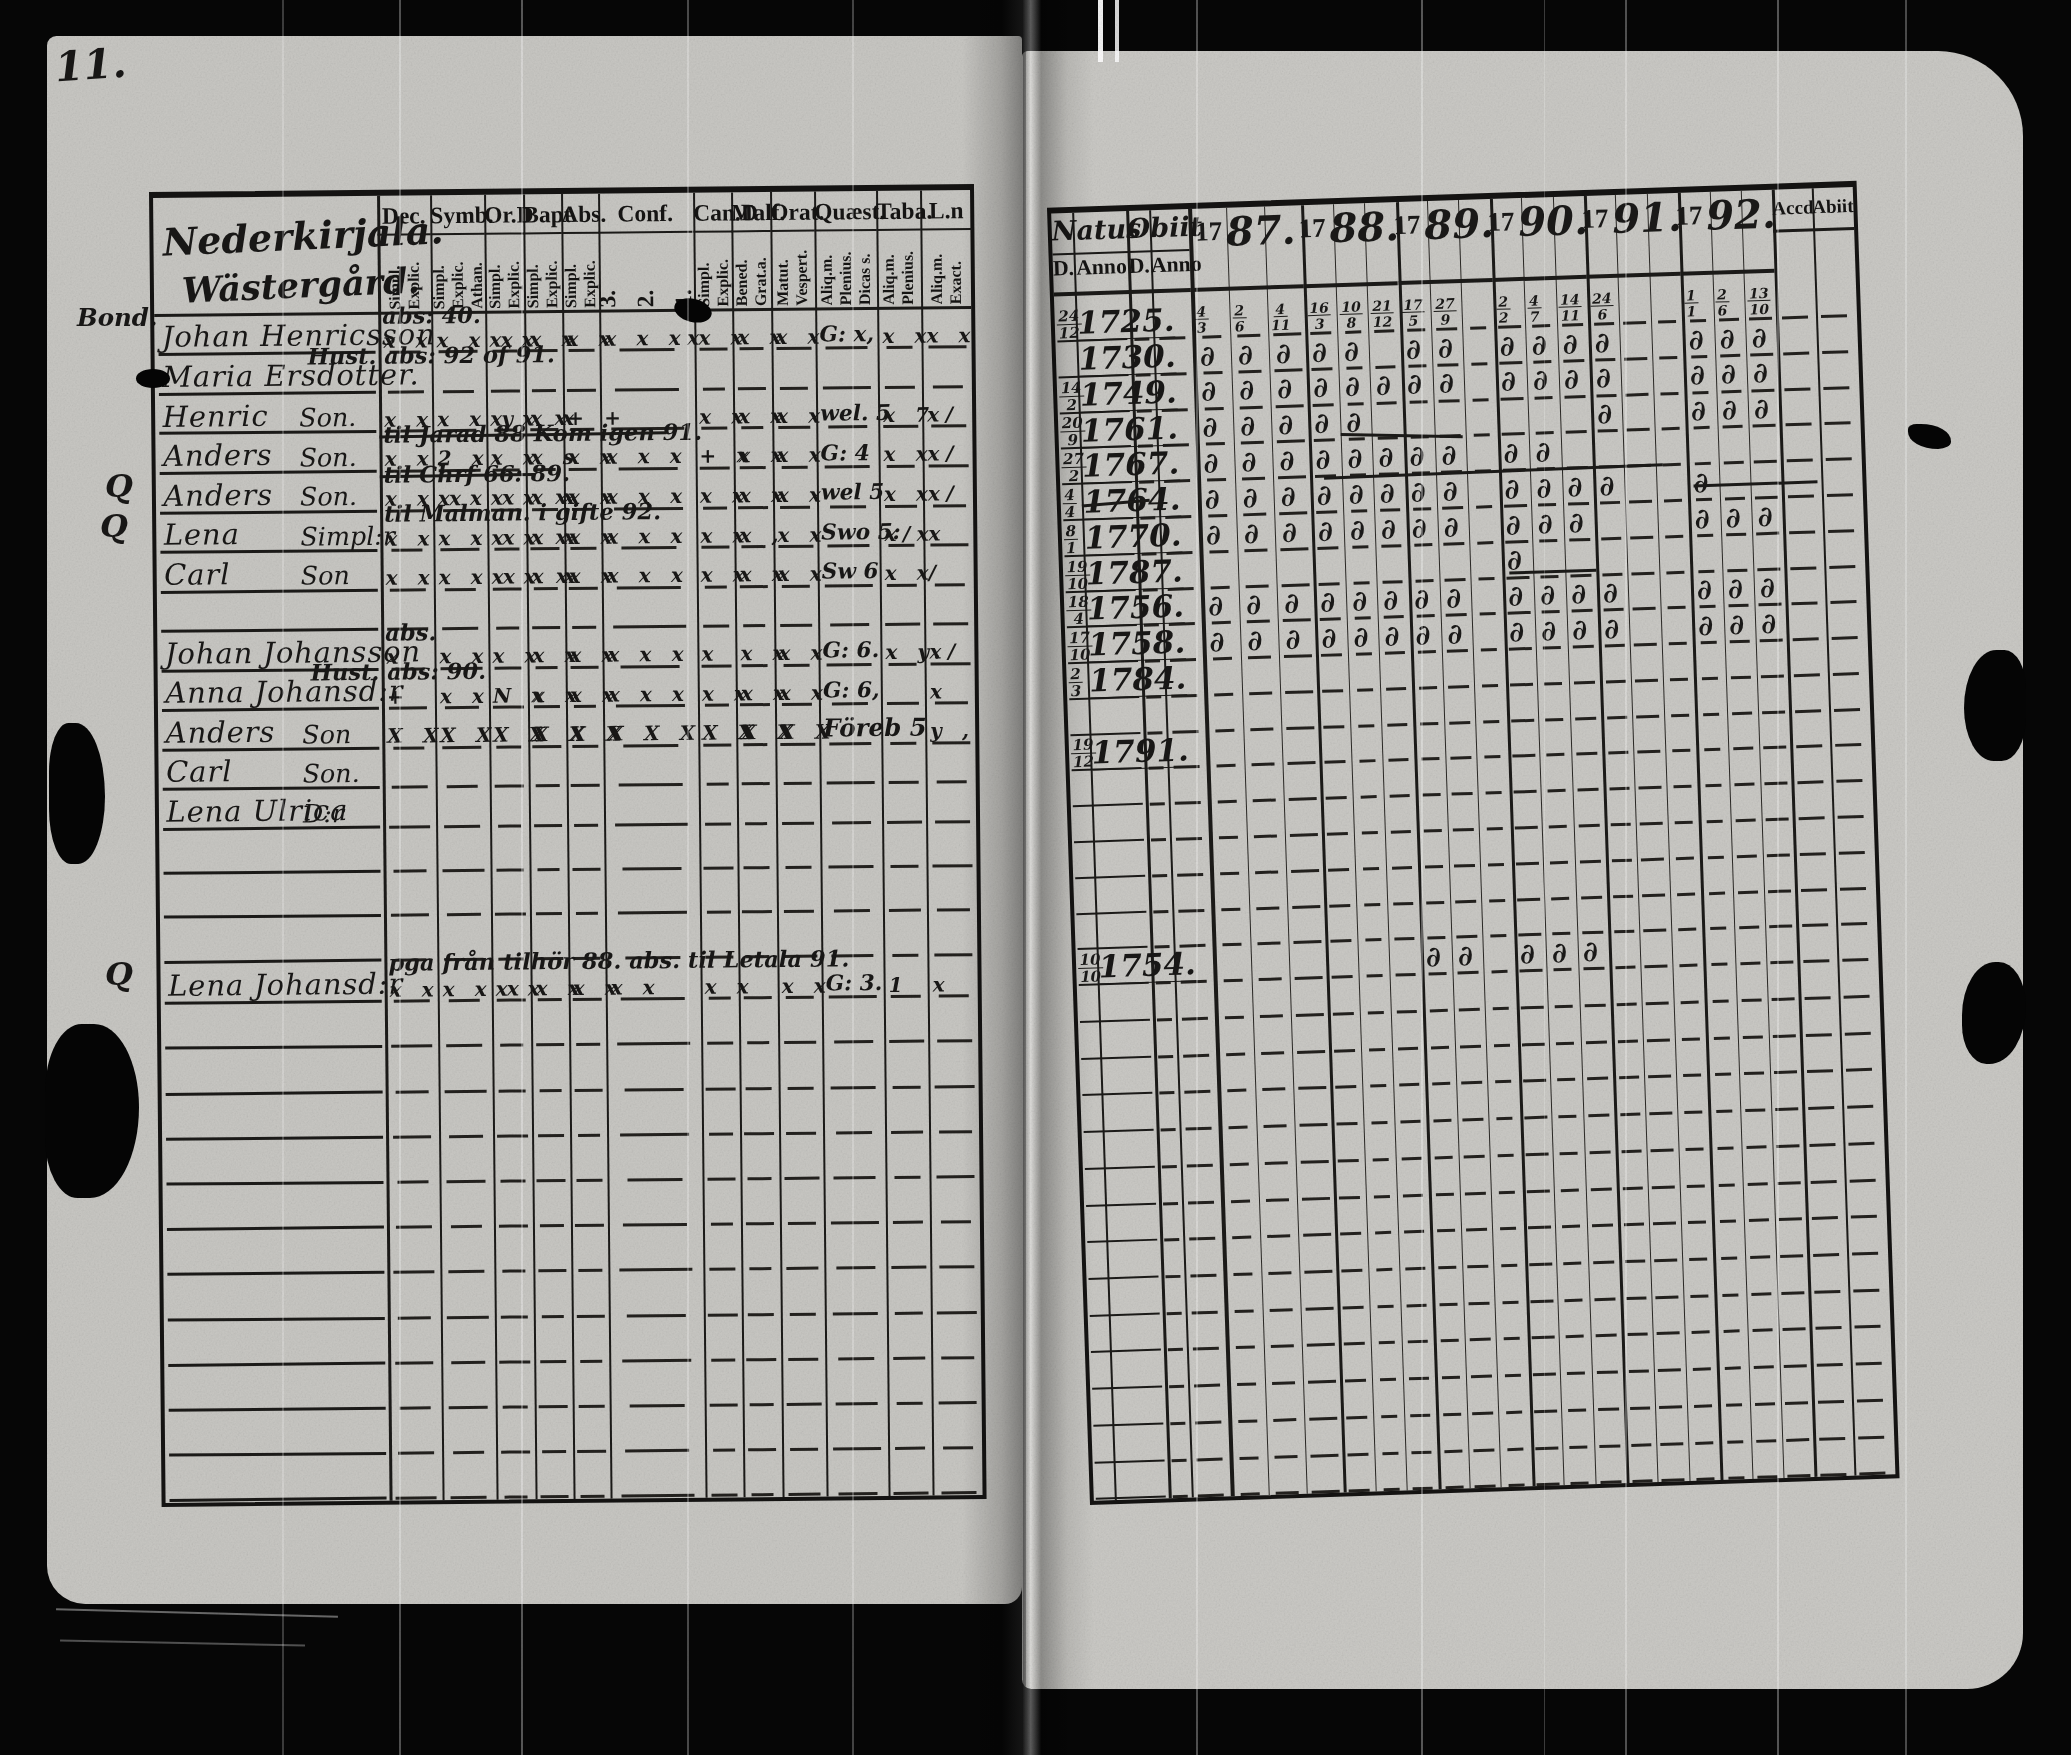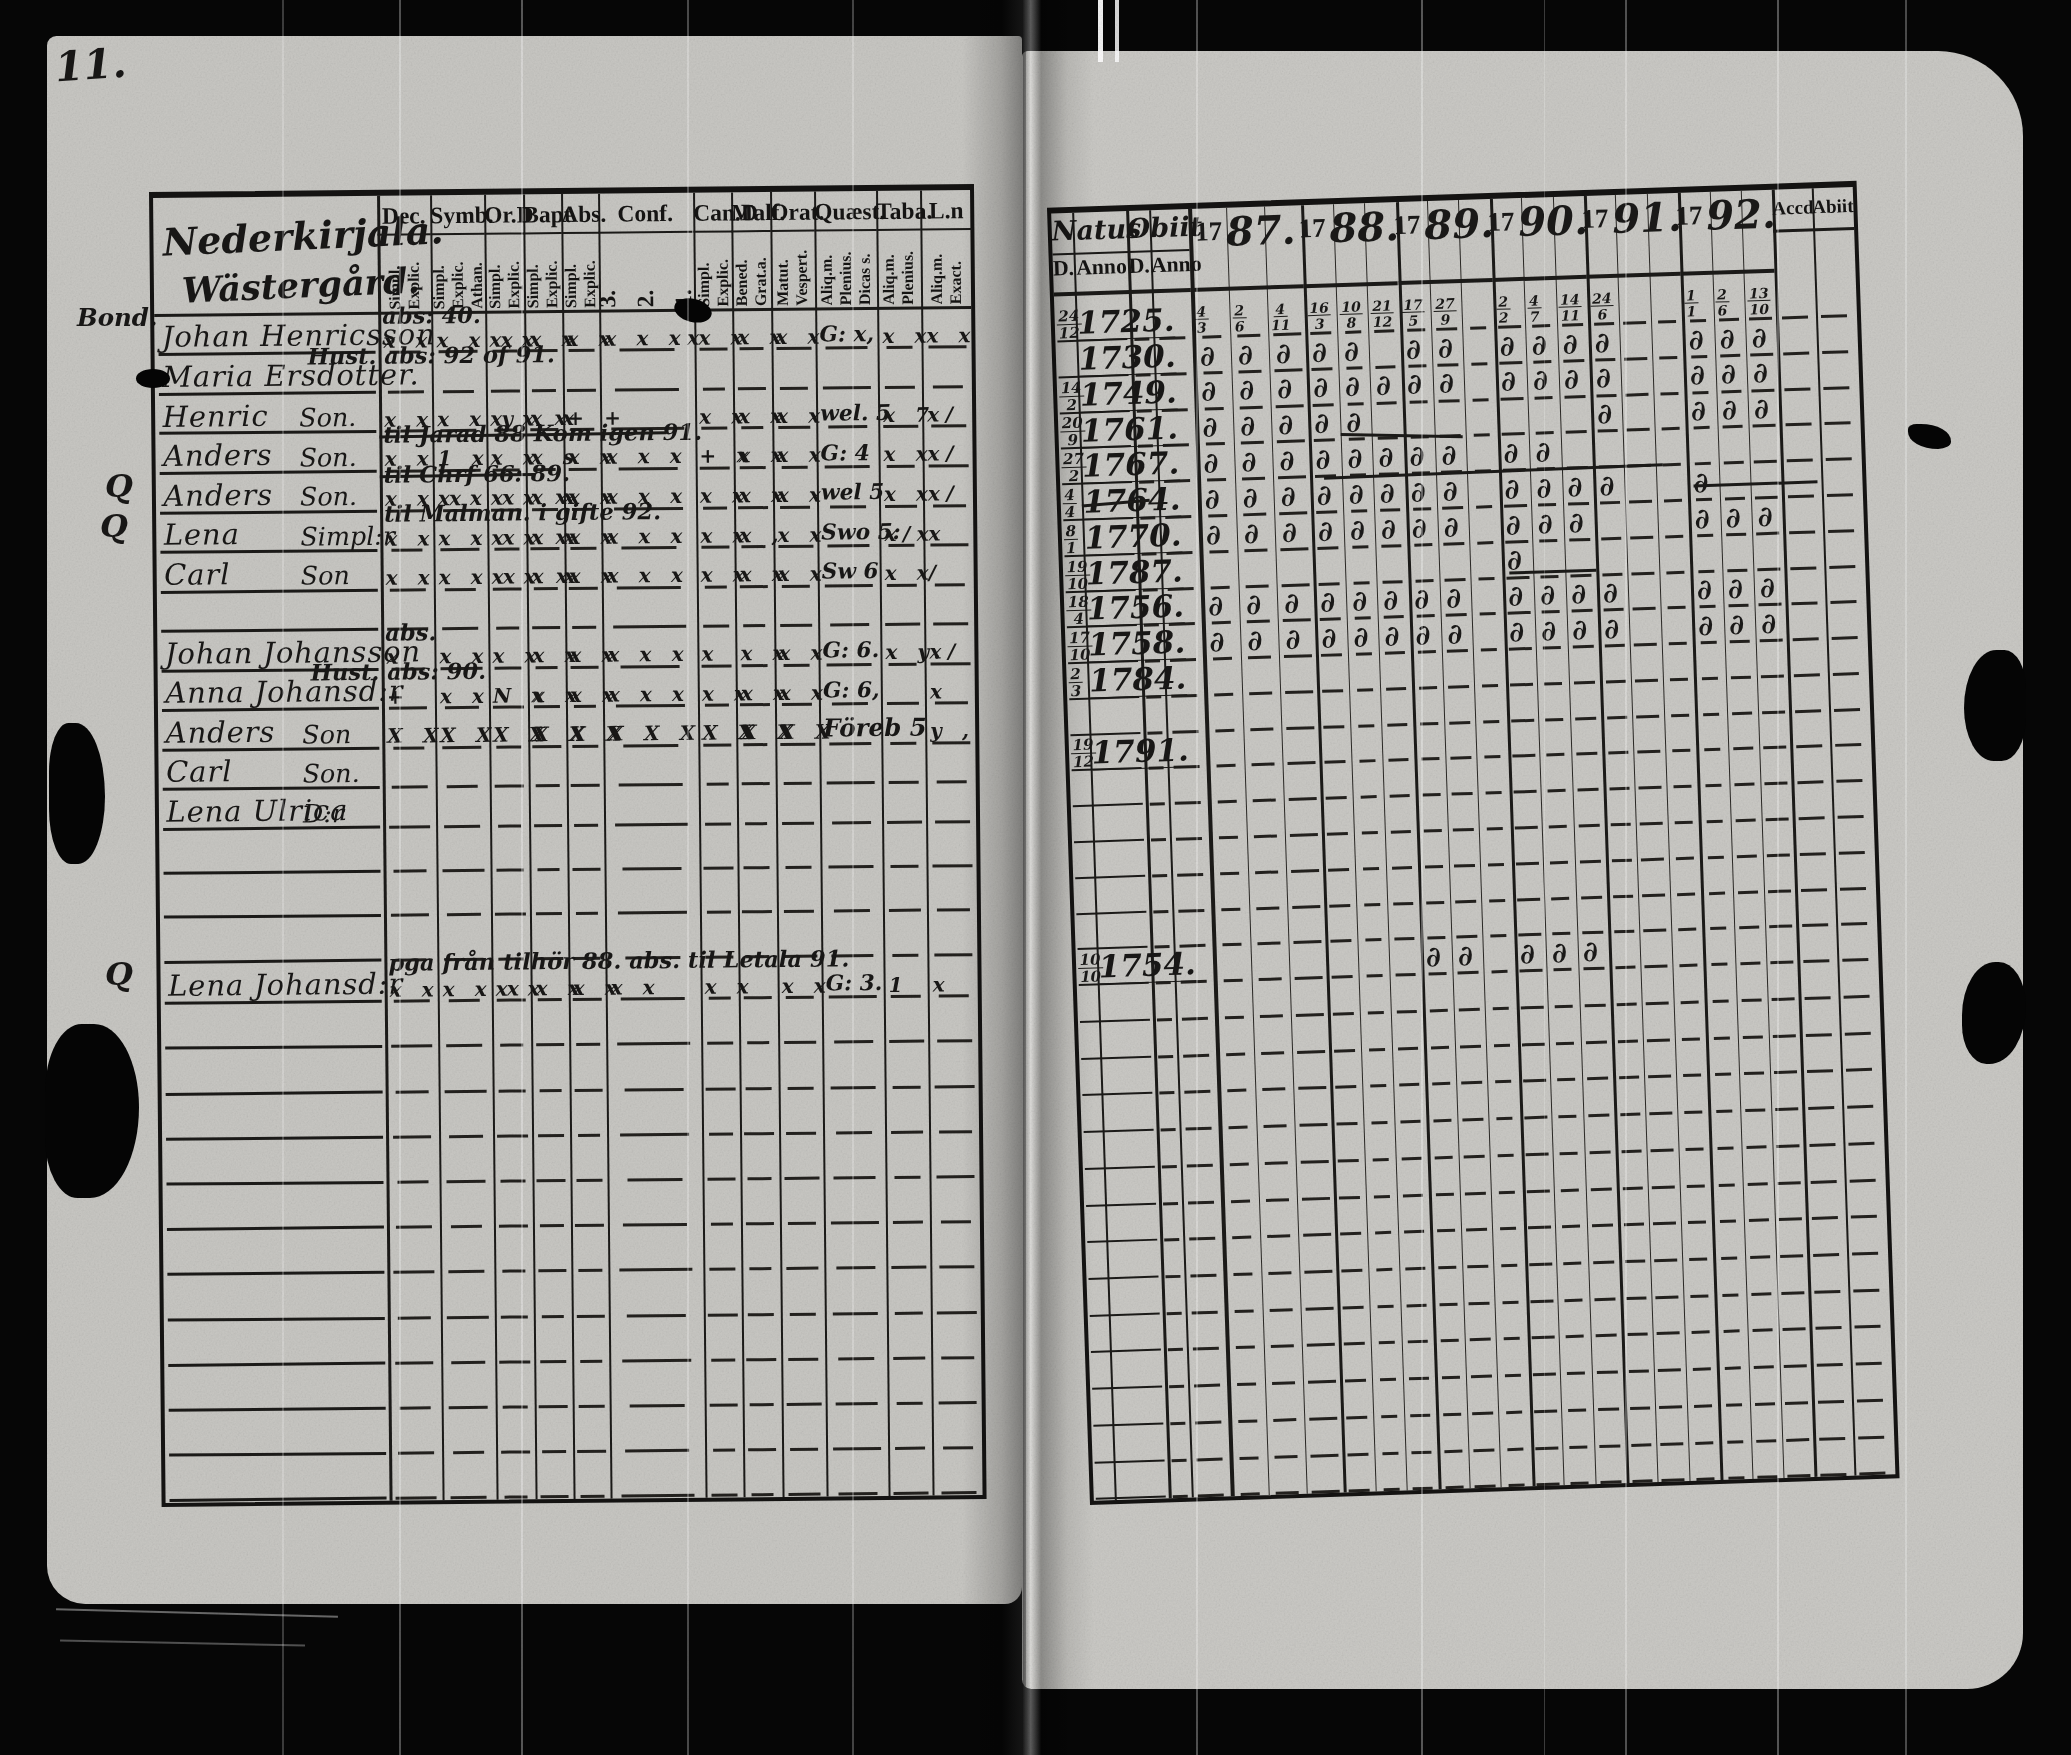--- a/index.html
+++ b/index.html
@@ -231,21 +231,21 @@
       <div class="dash" style="left: 463px; top: 274px; width: 59px;"></div>
       <div class="dash" style="left: 544px; top: 274px; width: 30px;"></div>
       <div class="dash" style="left: 584px; top: 274px; width: 26px;"></div>
       <div class="dash" style="left: 626px; top: 274px; width: 26px;"></div>
       <div class="dash" style="left: 669px; top: 274px; width: 45px;"></div>
       <div class="dash" style="left: 731px; top: 274px; width: 28px;"></div>
       <div class="dash" style="left: 773px; top: 274px; width: 40px;"></div>
       <div class="rowname hw" style="left: 7.5px; top: 241px;">Anders</div>
       <div class="rowsuffix hw" style="left: 144px; top: 246px;">Son.</div>
       <div class="marks hw" style="left: 229px; top: 251px;">x x</div>
-      <div class="marks hw" style="left: 282px; top: 251px;">1 x</div>
+      <div class="marks hw" style="left: 282px; top: 251px;">2 x</div>
       <div class="marks hw" style="left: 335px; top: 251px;">x x</div>
       <div class="marks hw" style="left: 375px; top: 251px;">x s</div>
       <div class="marks hw" style="left: 412px; top: 251px;">x x</div>
       <div class="marks hw" style="left: 450px; top: 251px;">x x x</div>
       <div class="marks hw" style="left: 544px; top: 251px;">+ x</div>
       <div class="marks hw" style="left: 583px; top: 251px;">x x</div>
       <div class="marks hw" style="left: 621px; top: 251px;">x x</div>
       <div class="quaest hw" style="left: 665px; top: 249px;">G: 4</div>
       <div class="marks hw" style="left: 728px; top: 251px;">x x</div>
       <div class="marks hw" style="left: 772px; top: 251px;">x/</div>

